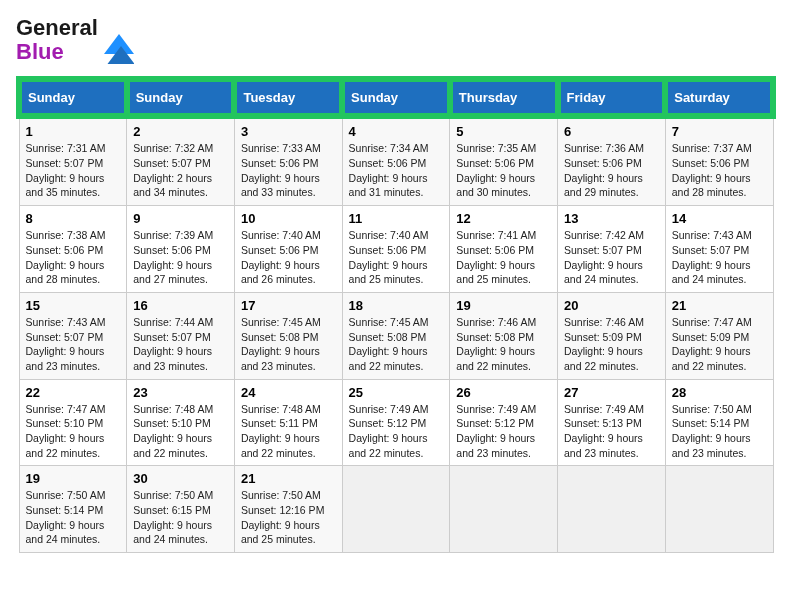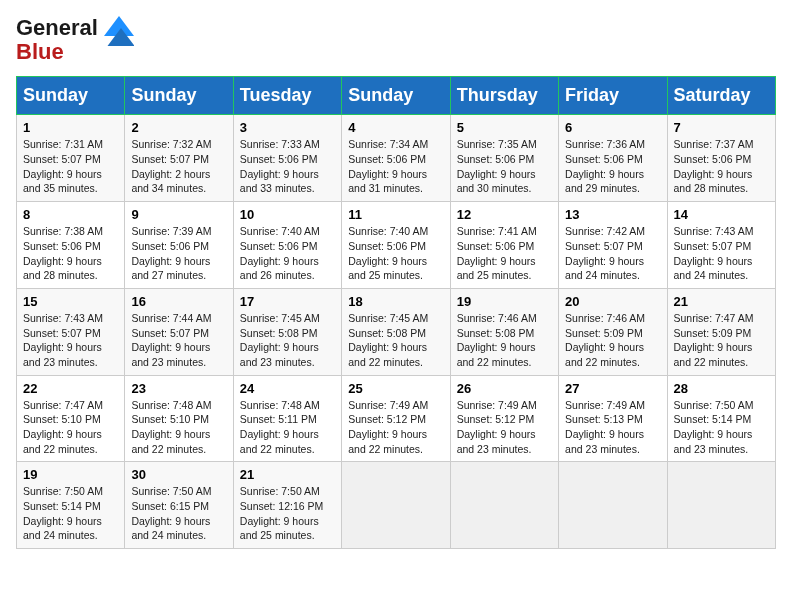--- a/index.html
+++ b/index.html
@@ -20,46 +20,46 @@
       display: flex;
       flex-direction: column;
       align-items: flex-start;
     }
     .logo-text {
       font-size: 22px;
       font-weight: bold;
       color: #1a1a1a;
       line-height: 1.1;
     }
-    .logo-text span.blue { color: #b91c1c; }
+    .logo-text span.blue { color: #a21caf; }
     .title-area {
       text-align: right;
     }
     .month-title {
       font-size: 32px;
       font-weight: bold;
       color: #1a1a1a;
     }
     .location {
       font-size: 14px;
       color: #555;
     }
     table {
       width: 100%;
       border-collapse: collapse;
       font-size: 11px;
     }
     thead tr th {
       background: #1e6fbf;
       color: #fff;
-      font-size: 18px;
+      font-size: 13px;
       font-weight: bold;
       padding: 8px 6px;
       text-align: left;
-      border: 1px solid #22c55e;
+      border: 6px solid #22c55e;
     }
     tbody tr td {
       border: 1px solid #ccc;
       padding: 5px 6px;
       vertical-align: top;
       width: 14.28%;
       min-height: 70px;
       background: #fff;
     }
     tbody tr:nth-child(odd) td {
@@ -78,21 +78,21 @@
     }
     .empty-cell {
       background: #f0f0f0 !important;
     }
   </style>
 </head>
 <body>
 
 <div class="header">
   <div class="logo">
-    <div style="display:flex;align-items:center;gap:2px;">
+    <div style="display:flex;align-items:flex-end;gap:2px;">
       <span class="logo-text">
         <span>General</span><br><span class="blue">Blue</span>
       </span>
       <svg width="30" height="30" viewBox="0 0 30 30" style="margin-top:-18px;margin-left:4px;">
         <polygon points="0,20 15,0 30,20" fill="#1e90ff"></polygon>
         <polygon points="5,30 20,10 35,30" fill="#1e6fbf" transform="translate(-3,2)"></polygon>
       </svg>
     </div>
   </div>
   <div class="title-area">

